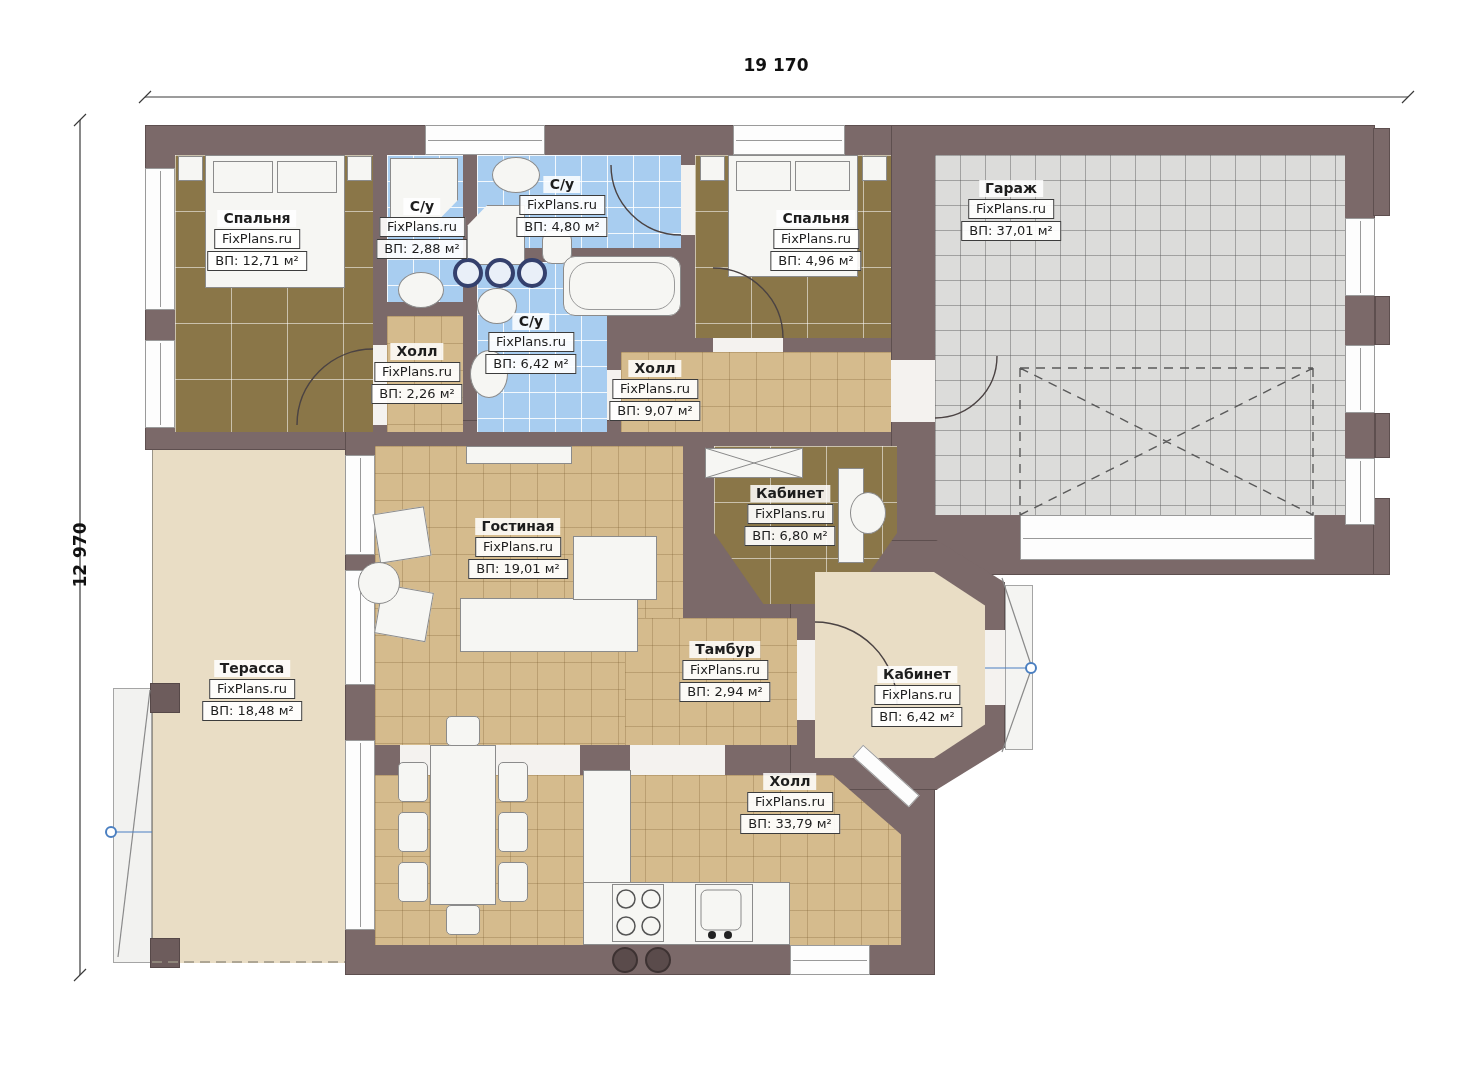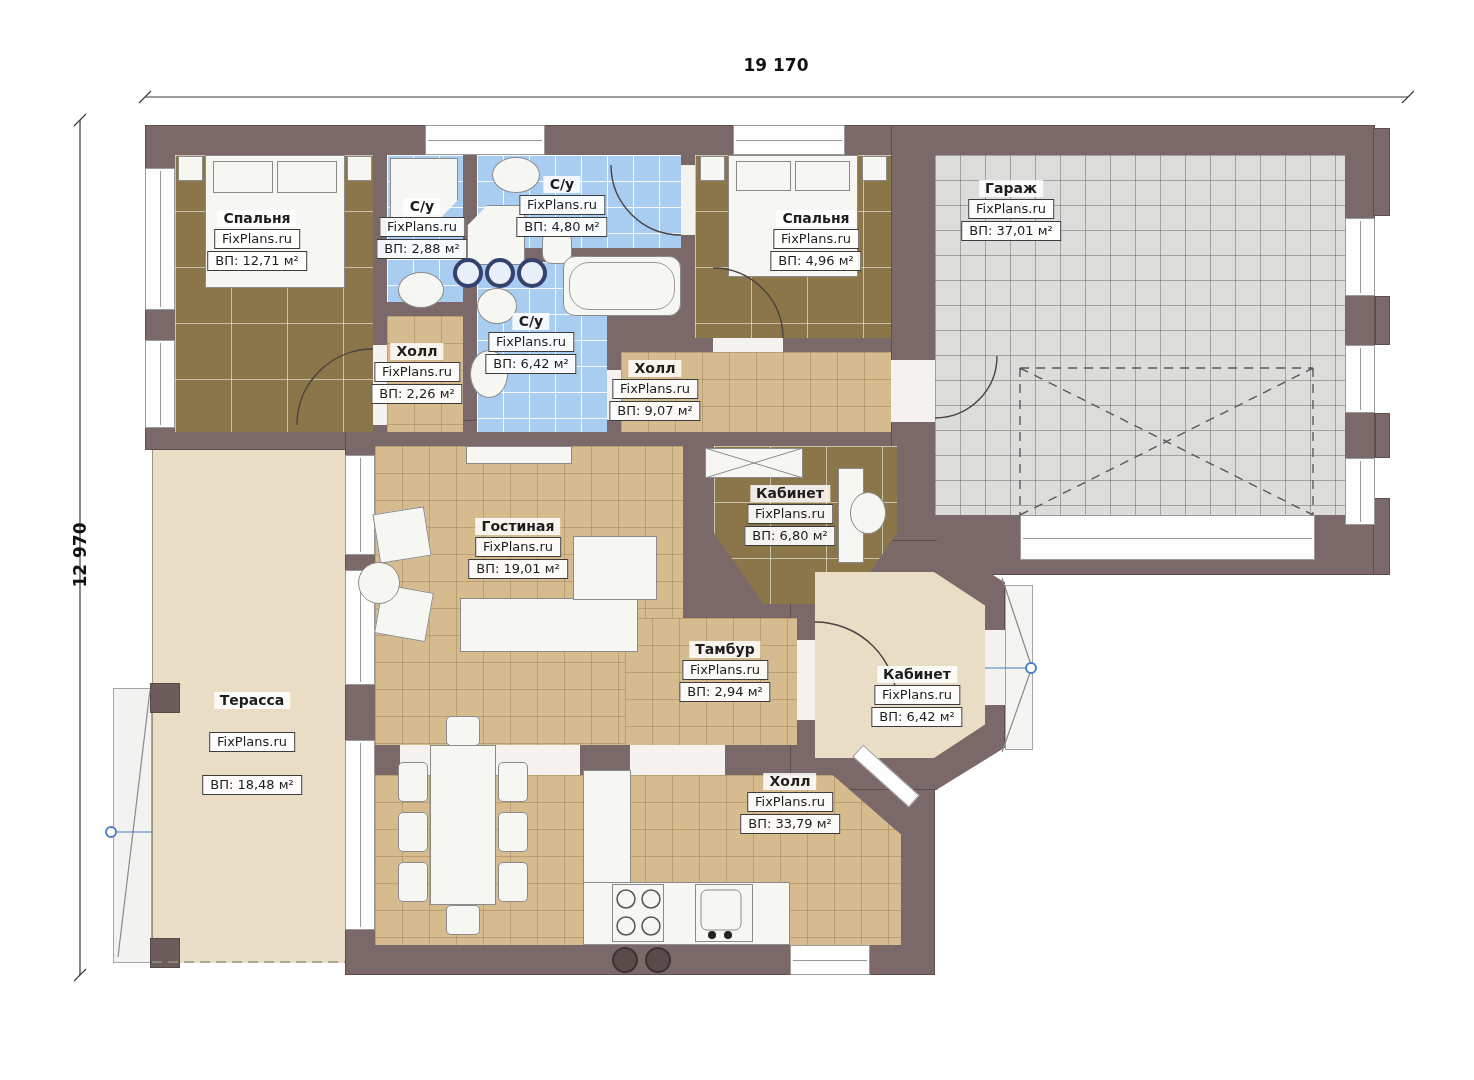--- a/index.html
+++ b/index.html
@@ -250,21 +250,21 @@
   <div class="room-label" style="left:790px;top:485px;">
     <div class="rl-name">Кабинет</div>
     <div class="rl-box">FixPlans.ru</div>
     <div class="rl-box">ВП: 6,80 м²</div>
   </div>
   <div class="room-label" style="left:518px;top:518px;">
     <div class="rl-name">Гостиная</div>
     <div class="rl-box">FixPlans.ru</div>
     <div class="rl-box">ВП: 19,01 м²</div>
   </div>
-  <div class="room-label" style="left:252px;top:692px;gap:21px;">
+  <div class="room-label" style="left:252px;top:660px;">
     <div class="rl-name">Терасса</div>
     <div class="rl-box">FixPlans.ru</div>
     <div class="rl-box">ВП: 18,48 м²</div>
   </div>
   <div class="room-label" style="left:725px;top:641px;">
     <div class="rl-name">Тамбур</div>
     <div class="rl-box">FixPlans.ru</div>
     <div class="rl-box">ВП: 2,94 м²</div>
   </div>
   <div class="room-label" style="left:917px;top:666px;">

